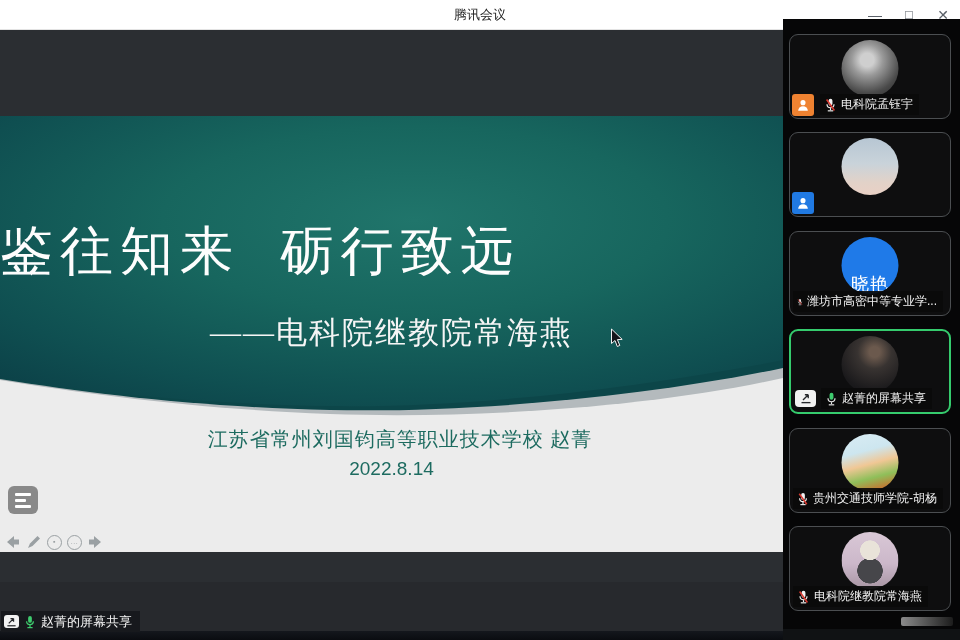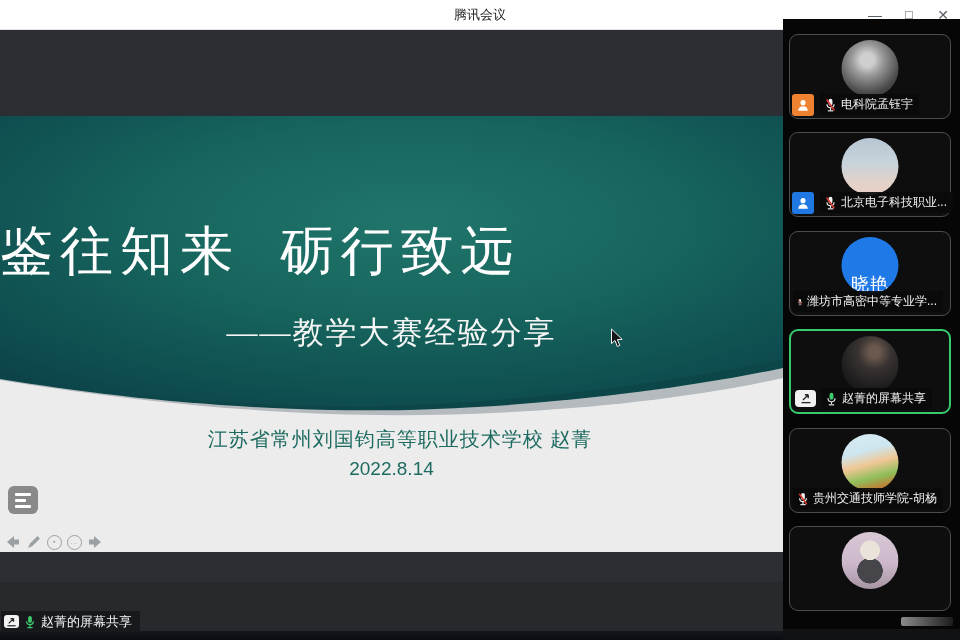--- a/index.html
+++ b/index.html
@@ -109,21 +109,21 @@
             <stop offset="1" stop-color="#0a3a43"></stop>
           </radialGradient>
         </defs>
         <rect x="0" y="0" width="783" height="436" fill="#ececec"></rect>
         <path d="M0,0 H783 V262 C650,292 470,303 330,298 C200,293 92,279 0,264 Z" fill="#b4babd"></path>
         <path d="M0,0 H783 V252 C645,281 470,297 330,294 C200,291 92,278 0,263 Z" fill="#0c4649"></path>
         <path d="M0,0 H783 V244 C640,272 470,292 330,290 C200,288 92,276 0,262 Z" fill="url(#tealGrad)"></path>
       </svg>
 
       <div class="slide-title">鉴往知来  砺行致远</div>
-      <div class="slide-subtitle">——教学大赛经验分享</div>
+      <div class="slide-subtitle">——电科院继教院常海燕</div>
       <div class="slide-author">江苏省常州刘国钧高等职业技术学校 赵菁</div>
       <div class="slide-date">2022.8.14</div>
 
       <div class="nav-list-btn">
           <i></i>
           <i></i>
           <i></i>
         </div>
 
       <div class="presenter-bar">
@@ -188,30 +188,20 @@
     </div>
 
     <div class="tile" style="top:113px;">
       <div class="avatar avatar-sky"></div>
       <div class="corner-badge badge-blue">
         <svg width="14" height="14" viewBox="0 0 16 16">
             <circle cx="8" cy="5.3" r="2.9" fill="#fff"></circle>
           <path d="M2.5 14.5 a5.5 5 0 0 1 11 0 Z" fill="#fff"></path>
           </svg>
       </div>
-      <div class="name-bar" style="left:30px;">
-        <svg width="13" height="14" viewBox="0 0 16 18">
-          <rect x="5.5" y="1" width="5" height="9" rx="2.5" fill="#f2f2f2"></rect>
-          <path d="M3.5 8 a4.5 4.5 0 0 0 9 0" stroke="#f2f2f2" stroke-width="1.5" fill="none"></path>
-          <line x1="8" y1="13" x2="8" y2="15.5" stroke="#f2f2f2" stroke-width="1.5"></line>
-          <line x1="4.5" y1="16.5" x2="11.5" y2="16.5" stroke="#f2f2f2" stroke-width="1.5"></line>
-          <line x1="3" y1="2" x2="13" y2="16" stroke="#d93a31" stroke-width="2"></line>
-          </svg>
-        <span class="nm">北京电子科技职业...</span>
-      </div>
     </div>
 
     <div class="tile" style="top:212px;">
       <div class="avatar avatar-blue">
         <span class="avatar-label">晓艳</span>
       </div>
       <div class="name-bar" style="left:3px;">
         <svg width="13" height="14" viewBox="0 0 16 18">
           <rect x="5.5" y="1" width="5" height="9" rx="2.5" fill="#f2f2f2"></rect>
           <path d="M3.5 8 a4.5 4.5 0 0 0 9 0" stroke="#f2f2f2" stroke-width="1.5" fill="none"></path>
@@ -251,18 +241,28 @@
           <line x1="8" y1="13" x2="8" y2="15.5" stroke="#f2f2f2" stroke-width="1.5"></line>
           <line x1="4.5" y1="16.5" x2="11.5" y2="16.5" stroke="#f2f2f2" stroke-width="1.5"></line>
           <line x1="3" y1="2" x2="13" y2="16" stroke="#d93a31" stroke-width="2"></line>
           </svg>
         <span class="nm">贵州交通技师学院-胡杨</span>
       </div>
     </div>
 
     <div class="tile" style="top:507px;">
       <div class="avatar avatar-cats"></div>
+      <div class="name-bar" style="left:3px;">
+        <svg width="13" height="14" viewBox="0 0 16 18">
+          <rect x="5.5" y="1" width="5" height="9" rx="2.5" fill="#f2f2f2"></rect>
+          <path d="M3.5 8 a4.5 4.5 0 0 0 9 0" stroke="#f2f2f2" stroke-width="1.5" fill="none"></path>
+          <line x1="8" y1="13" x2="8" y2="15.5" stroke="#f2f2f2" stroke-width="1.5"></line>
+          <line x1="4.5" y1="16.5" x2="11.5" y2="16.5" stroke="#f2f2f2" stroke-width="1.5"></line>
+          <line x1="3" y1="2" x2="13" y2="16" stroke="#d93a31" stroke-width="2"></line>
+          </svg>
+        <span class="nm">电科院继教院常海燕</span>
+      </div>
     </div>
 
     <div class="scroll-hint"></div>
   </div>
 
 </div>
 
 </body></html>

